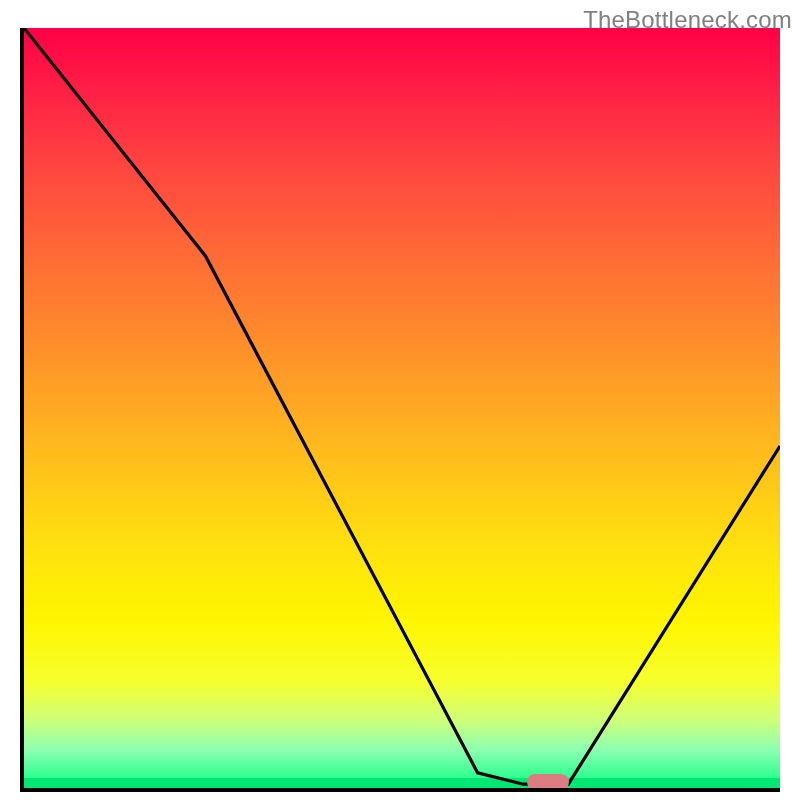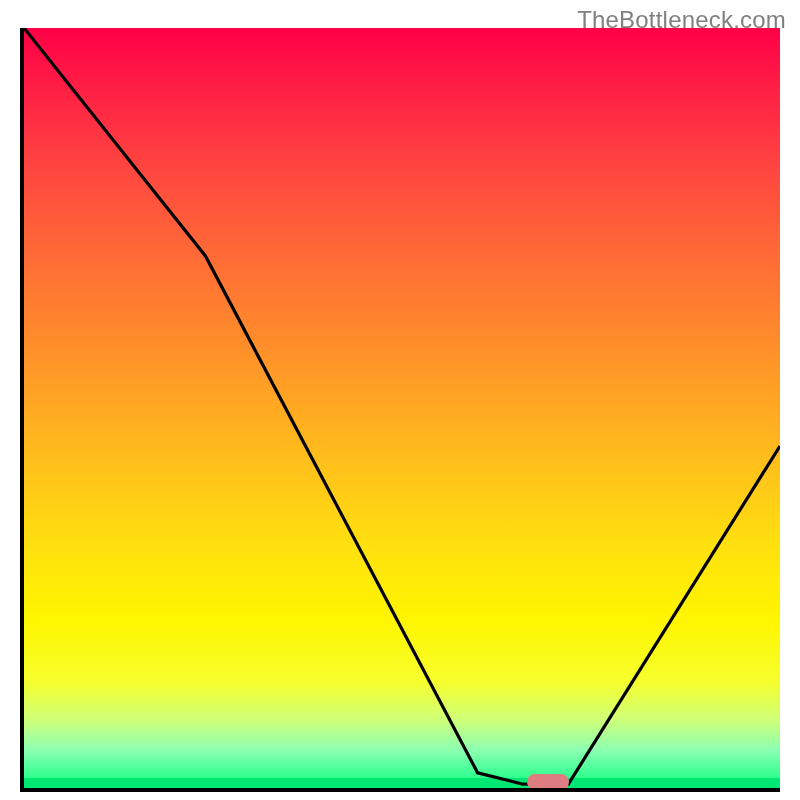--- a/index.html
+++ b/index.html
@@ -11,21 +11,21 @@
     font-family: Arial, Helvetica, sans-serif;
   }
   .chart-wrap {
     position: relative;
     width: 800px;
     height: 800px;
   }
   .watermark {
     position: absolute;
     top: 6px;
-    right: 14px;
+    right: 8px;
     color: #808080;
     font-size: 24px;
     font-weight: 400;
     letter-spacing: 0.2px;
     z-index: 5;
   }
   .plot-area {
     position: absolute;
     left: 20px;
     top: 28px;

